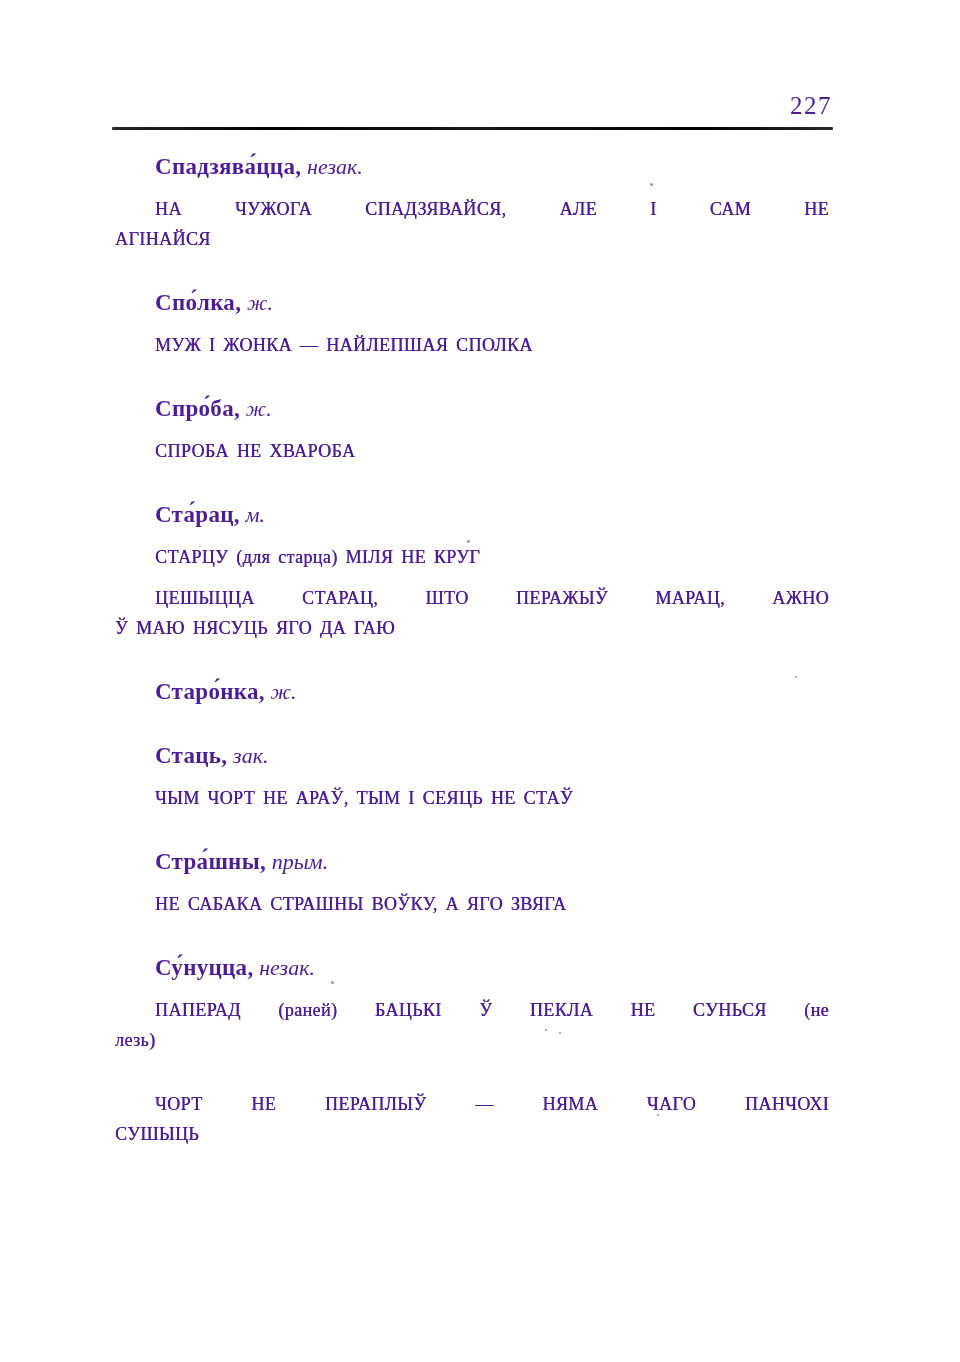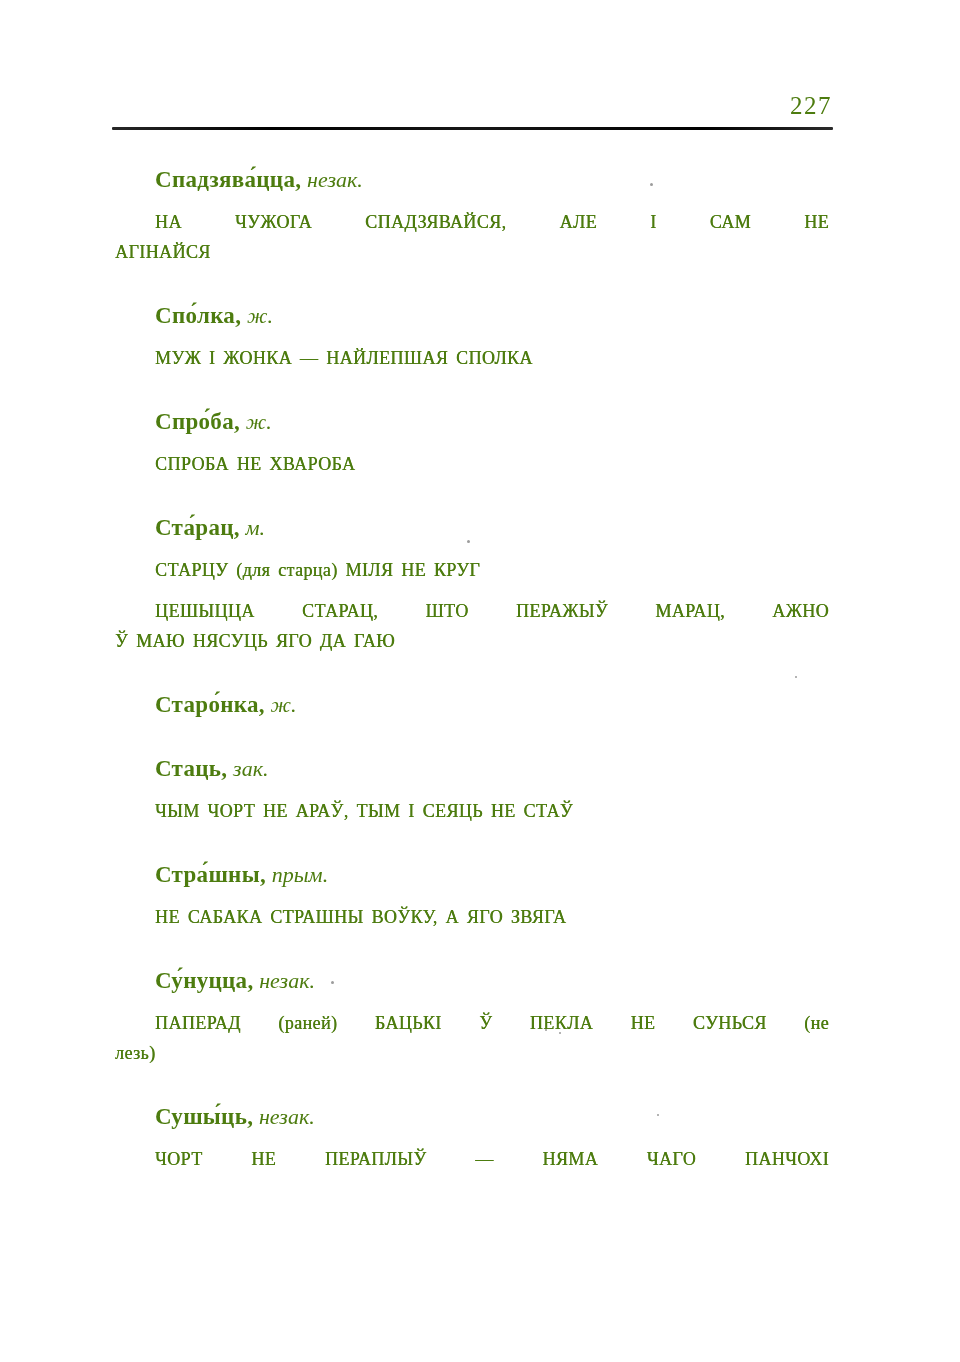--- a/index.html
+++ b/index.html
@@ -5,21 +5,21 @@
   html, body {
     margin: 0;
     padding: 0;
     background: #ffffff;
   }
   .sheet {
     position: relative;
     width: 960px;
     height: 1176px;
     background: #ffffff;
-    color: #4d7c0f;
+    color: #4c1d95;
     font-family: "Liberation Serif", "DejaVu Serif", serif;
     overflow: hidden;
   }
   .pageno {
     position: absolute;
     top: 93px;
     left: 112px;
     width: 720px;
     text-align: right;
     font-size: 25px;
@@ -30,21 +30,21 @@
     position: absolute;
     top: 127px;
     left: 112px;
     width: 721px;
     height: 3px;
     background: linear-gradient(90deg, #272727, #000 22%, #171717 50%, #000 82%, #2b2b2b);
     border-radius: 1px;
   }
   .content {
     position: absolute;
-    top: 165px;
+    top: 152px;
     left: 115px;
     width: 714px;
   }
   .entry { margin-bottom: 34px; }
   .hw {
     margin: 0 0 12px 0;
     line-height: 30px;
     text-indent: 40px;
     font-size: 23px;
   }
@@ -132,21 +132,20 @@
 
     <div class="entry">
       <p class="hw"><span class="hwb">Су́нуцца,</span> <span class="pos">незак.</span></p>
       <p class="pv">
         <span class="ln first just">ПАПЕРАД (раней) БАЦЬКІ Ў ПЕКЛА НЕ СУНЬСЯ (не</span>
         <span class="ln">лезь)</span>
       </p>
     </div>
 
     <div class="entry">
-      <p class="hw"><span class="hwb">Сушы́ць,</span> <span class="pos">незак.</span></p>
       <p class="pv">
         <span class="ln first just">ЧОРТ НЕ ПЕРАПЛЫЎ — НЯМА ЧАГО ПАНЧОХІ</span>
         <span class="ln">СУШЫЦЬ</span>
       </p>
     </div>
 
   </div>
 
   <i class="speck" style="left:650px; top:183px; width:3px; height:3px;"></i>
   <i class="speck" style="left:467px; top:540px; width:3px; height:3px;"></i>

